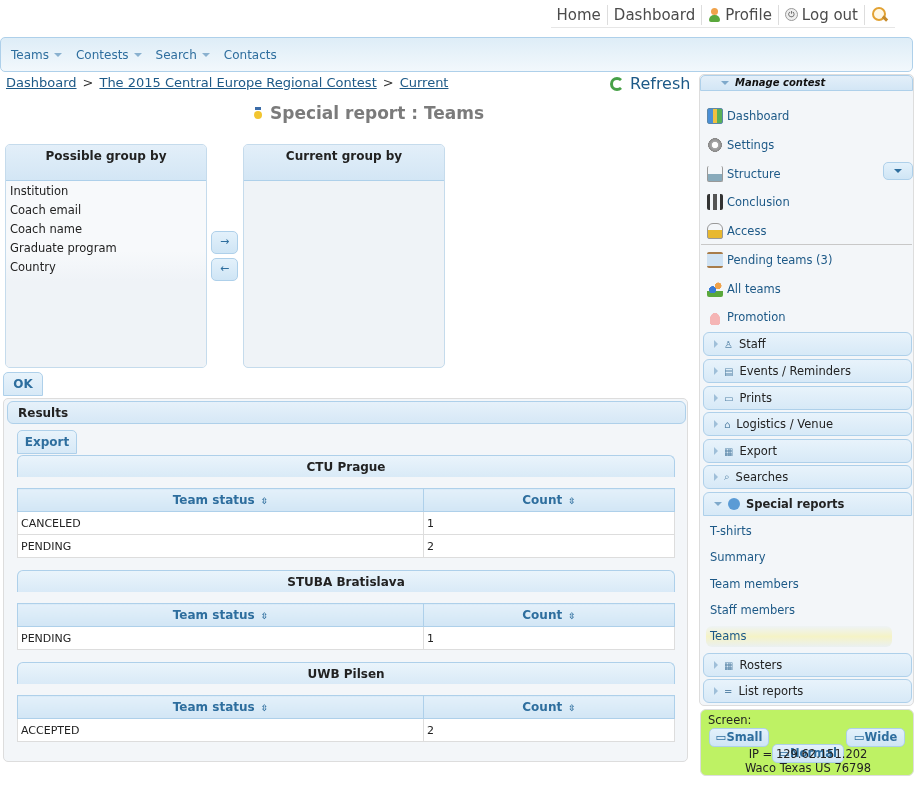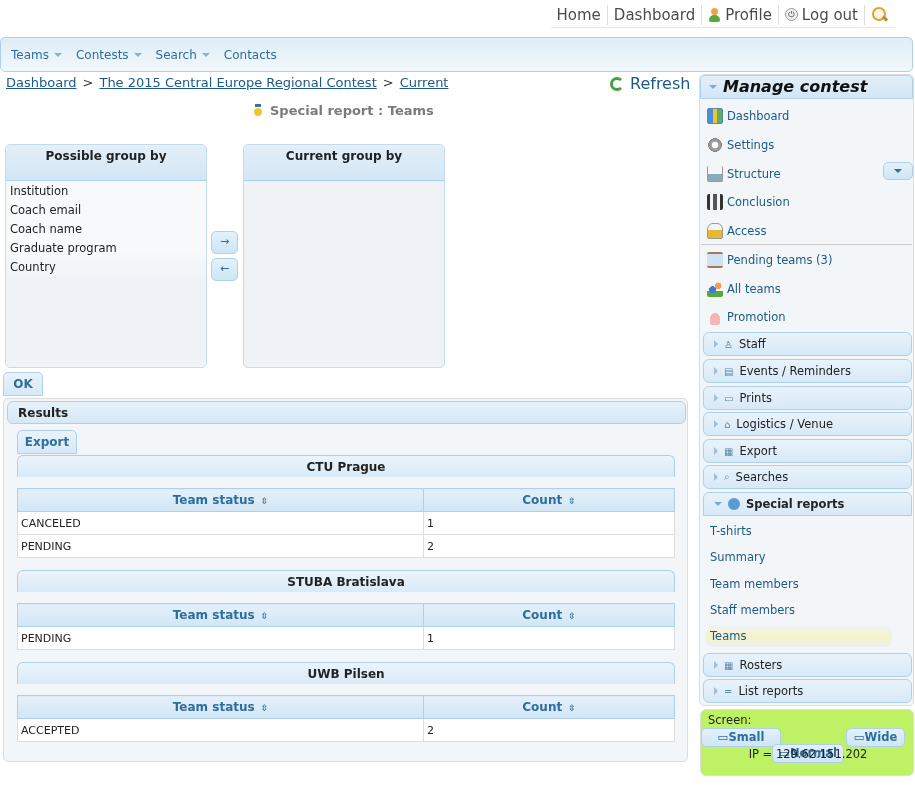--- a/index.html
+++ b/index.html
@@ -29,21 +29,21 @@
     border-radius: 5px; background: linear-gradient(#deedf7, #f2f8fc); display: flex; align-items: center; padding-left: 10px; gap: 14px; }
   .menubar .mi { font-size: 12px; color: #2e6e9e; display: flex; align-items: center; gap: 5px; }
   .caret { width: 0; height: 0; border-left: 4px solid transparent; border-right: 4px solid transparent; border-top: 4px solid #8ab1cf; display: inline-block; }
 
   
   .crumbs { position: absolute; top: 75px; left: 6px; font-size: 13px; color: #333; display: flex; gap: 6px; }
   .crumbs a { text-decoration: underline; }
   .refresh { position: absolute; top: 74px; left: 610px; display: flex; align-items: center; gap: 6px; font-size: 16px; color: #1d5987; }
   .ico-refresh { width: 14px; height: 14px; border-radius: 50%; border: 3px solid #47a047; border-right-color: transparent; display: inline-block; }
 
-  .title { position: absolute; top: 103px; left: 254px; font-size: 13px; font-weight: bold; color: #7b7b7b; display: flex; align-items: center; gap: 8px; }
+  .title { position: absolute; top: 103px; left: 254px; font-size: 17px; font-weight: bold; color: #7b7b7b; display: flex; align-items: center; gap: 8px; }
   .ico-medal { width: 8px; height: 13px; position: relative; display: inline-block; }
   .ico-medal::before { content: ""; position: absolute; left: 1px; top: 0; width: 6px; height: 3px; background: #3b6ca8; }
   .ico-medal::after { content: ""; position: absolute; left: 0; top: 4px; width: 8px; height: 8px; border-radius: 50%; background: #f2c530; }
 
   
   .gbox { position: absolute; top: 144px; width: 202px; height: 224px; border: 1px solid #c5dbec; border-radius: 5px; background: #eff3f7; overflow: hidden; }
   .gbox .gh { height: 36px; background: linear-gradient(#e3eff9, #d3e6f5); border-bottom: 1px solid #aed0ea; text-align: center; font-weight: bold; font-size: 12px; line-height: 23px; color: #222; }
   .gbox .gi { font-size: 11.5px; padding: 3px 4px 0 4px; height: 19px; color: #222; }
   .gbox .glist { background: linear-gradient(#f7f9fb 0, #f7f9fb 35%, #eff3f7 50%); height: 200px; }
   .arrbtn { position: absolute; left: 211px; width: 27px; height: 23px; border: 1px solid #aed0ea; border-radius: 5px; background: linear-gradient(#e3f1fb, #cfe5f5); color: #2e6e9e; font-size: 11px; text-align: center; line-height: 20px; }
@@ -56,21 +56,21 @@
   .grp { position: absolute; left: 13px; width: 658px; }
   .grp .gt { height: 22px; border: 1px solid #aed0ea; border-bottom: none; border-radius: 6px 6px 0 0; background: linear-gradient(#eaf4fb, #d9eaf7); text-align: center; font-weight: bold; font-size: 12px; line-height: 22px; color: #222; }
   table.rt { position: absolute; left: 0; width: 658px; border-collapse: collapse; background: #fff; }
   table.rt th { height: 23px; background: linear-gradient(#e3f0fa, #d2e6f5); border: 1px solid #aed0ea; color: #2e6e9e; font-size: 12px; font-weight: bold; }
   table.rt th.c1 { width: 406px; }
   table.rt td { height: 23px; border: 1px solid #ddd; font-size: 11px; padding-left: 3px; color: #222; }
   .sorti { font-size: 9px; margin-left: 6px; color: #2e6e9e; }
 
   
   .side { position: absolute; top: 74px; left: 699px; width: 215px; height: 632px; border: 1px solid #ddd; border-radius: 5px; background: #f3f6f9; }
-  .side .sh { height: 24px; border: 1px solid #aed0ea; border-radius: 5px 5px 0 0; background: linear-gradient(#e3eff9, #d3e6f5); font-weight: bold; font-style: italic; font-size: 16px; line-height: 22px; padding-left: 8px; display: flex; align-items: center; gap: 6px; color: #111; }
+  .side .sh { height: 16px; border: 1px solid #aed0ea; border-radius: 5px 5px 0 0; background: linear-gradient(#e3eff9, #d3e6f5); font-weight: bold; font-style: italic; font-size: 10px; line-height: 22px; padding-left: 20px; display: flex; align-items: center; gap: 6px; color: #111; }
   .caret-s { width: 0; height: 0; border-left: 4px solid transparent; border-right: 4px solid transparent; border-top: 4px solid #7fa9cb; }
   .tri-r { width: 0; height: 0; border-top: 4px solid transparent; border-bottom: 4px solid transparent; border-left: 4px solid #9fbfd9; }
   .si { position: absolute; left: 7px; display: flex; align-items: center; gap: 4px; font-size: 11.5px; color: #1d5987; }
   .sico { width: 16px; height: 16px; display: inline-block; border-radius: 2px; }
   .sdiv { position: absolute; left: 1px; width: 211px; height: 1px; background: #c8c8c8; top: 169px; }
   .dropbtn { position: absolute; left: 183px; top: 87px; width: 30px; height: 18px; border: 1px solid #aed0ea; border-radius: 5px; background: linear-gradient(#e3f1fb, #cfe5f5); display: flex; align-items: center; justify-content: center; }
   .caret-d { width: 0; height: 0; border-left: 4px solid transparent; border-right: 4px solid transparent; border-top: 4px solid #2e6e9e; }
   .acc { position: absolute; left: 3px; width: 209px; height: 24px; border: 1px solid #aed0ea; border-radius: 6px; background: linear-gradient(#e8f3fb, #d7e9f7); display: flex; align-items: center; padding-left: 10px; gap: 6px; font-size: 11.5px; color: #222; }
   .acc .mini { font-size: 10px; color: #5b87a9; }
   .acc.open { font-weight: bold; border-radius: 6px 6px 0 0; }
@@ -312,17 +312,18 @@
     </div>
   <div class="acc" style="top:604px;">
       <span class="tri-r"></span>
       <span class="mini">=</span>
       <span>List reports</span>
     </div>
 </div>
 
 <div class="screenbox">
   <div class="lbl">Screen:</div>
-  <div class="sbtn" style="left:0; width:80px;"><span>▭</span><span>Small</span></div>
+  <div class="sbtn" style="left:8px; width:60px;"><span>▭</span><span>Small</span></div>
   <div class="sbtn" style="left:71px; width:72px;margin-top:16px;"><span>▭</span><span>Normal</span></div>
   <div class="sbtn" style="left:145px; width:59px;"><span>▭</span><span>Wide</span></div>
   <div class="ip">IP = 129.62.151.202</div>
+  <div class="loc">Waco Texas US 76798</div>
 </div>
 
 </body></html>

